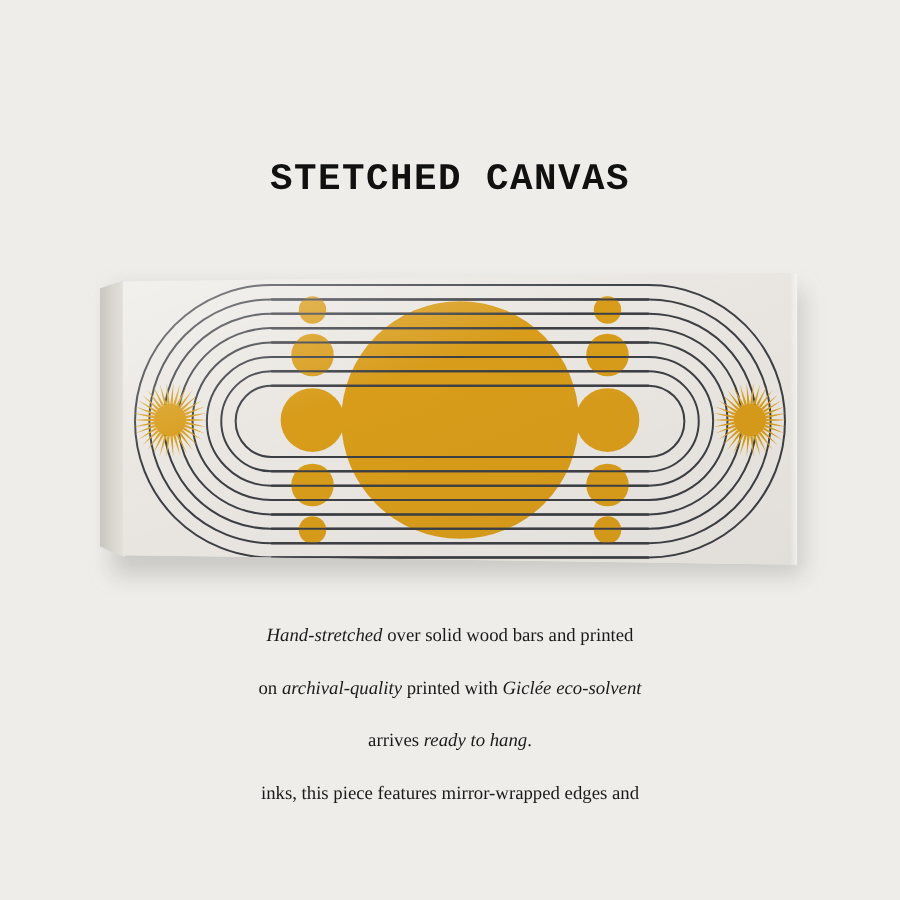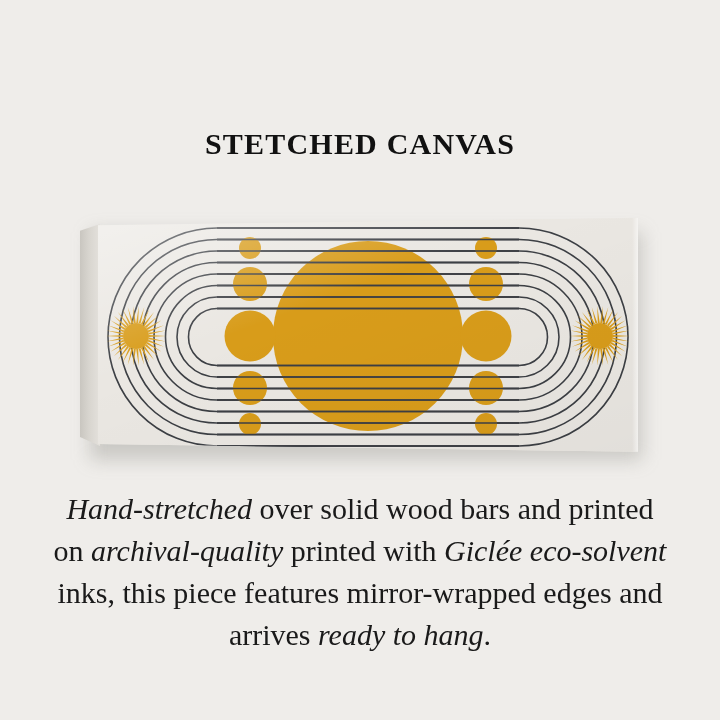--- a/index.html
+++ b/index.html
@@ -23,21 +23,21 @@
     background: #efedea;
   }
 
   
   .title {
     position: absolute;
     top: 124px;
     left: 0;
     width: 720px;
     text-align: center;
-    font-family: Liberation Serif, serif;
+    font-family: Liberation Mono, monospace;
     font-weight: bold;
     font-size: 30px;
     letter-spacing: 1.2px;
     color: #111111;
     line-height: 40px;
     white-space: nowrap;
   }
 
   
   .canvas-wrap {
@@ -108,21 +108,21 @@
   }
 
   
   .desc {
     position: absolute;
     left: 50px;
     top: 488px;
     width: 620px;
     text-align: center;
     font-family: "Liberation Serif", "DejaVu Serif", serif;
-    font-size: 30px;
+    font-size: 15px;
     line-height: 42px;
     color: #1a1a1a;
   }
   .desc em {
     font-style: italic;
   }
   .desc .line { display: block; white-space: nowrap; }
 </style>
 </head>
 <body>
@@ -297,17 +297,17 @@
 
       </div>
       <div class="canvas-light"></div>
       <div class="canvas-right-edge"></div>
     </div>
   </div>
 
   <div class="desc">
     <span class="line"><em>Hand-stretched</em><span> over solid wood bars and printed</span></span>
     <span class="line"><span>on </span><em>archival-quality</em><span> printed with </span><em>Giclée eco-solvent</em></span>
+    <span class="line"><span>arrives </span><em>ready to hang</em><span>.</span></span>
     <span class="line">inks, this piece features mirror-wrapped edges and</span>
-    <span class="line"><span>arrives </span><em>ready to hang</em><span>.</span></span>
   </div>
 
 </div>
 
 </body></html>

